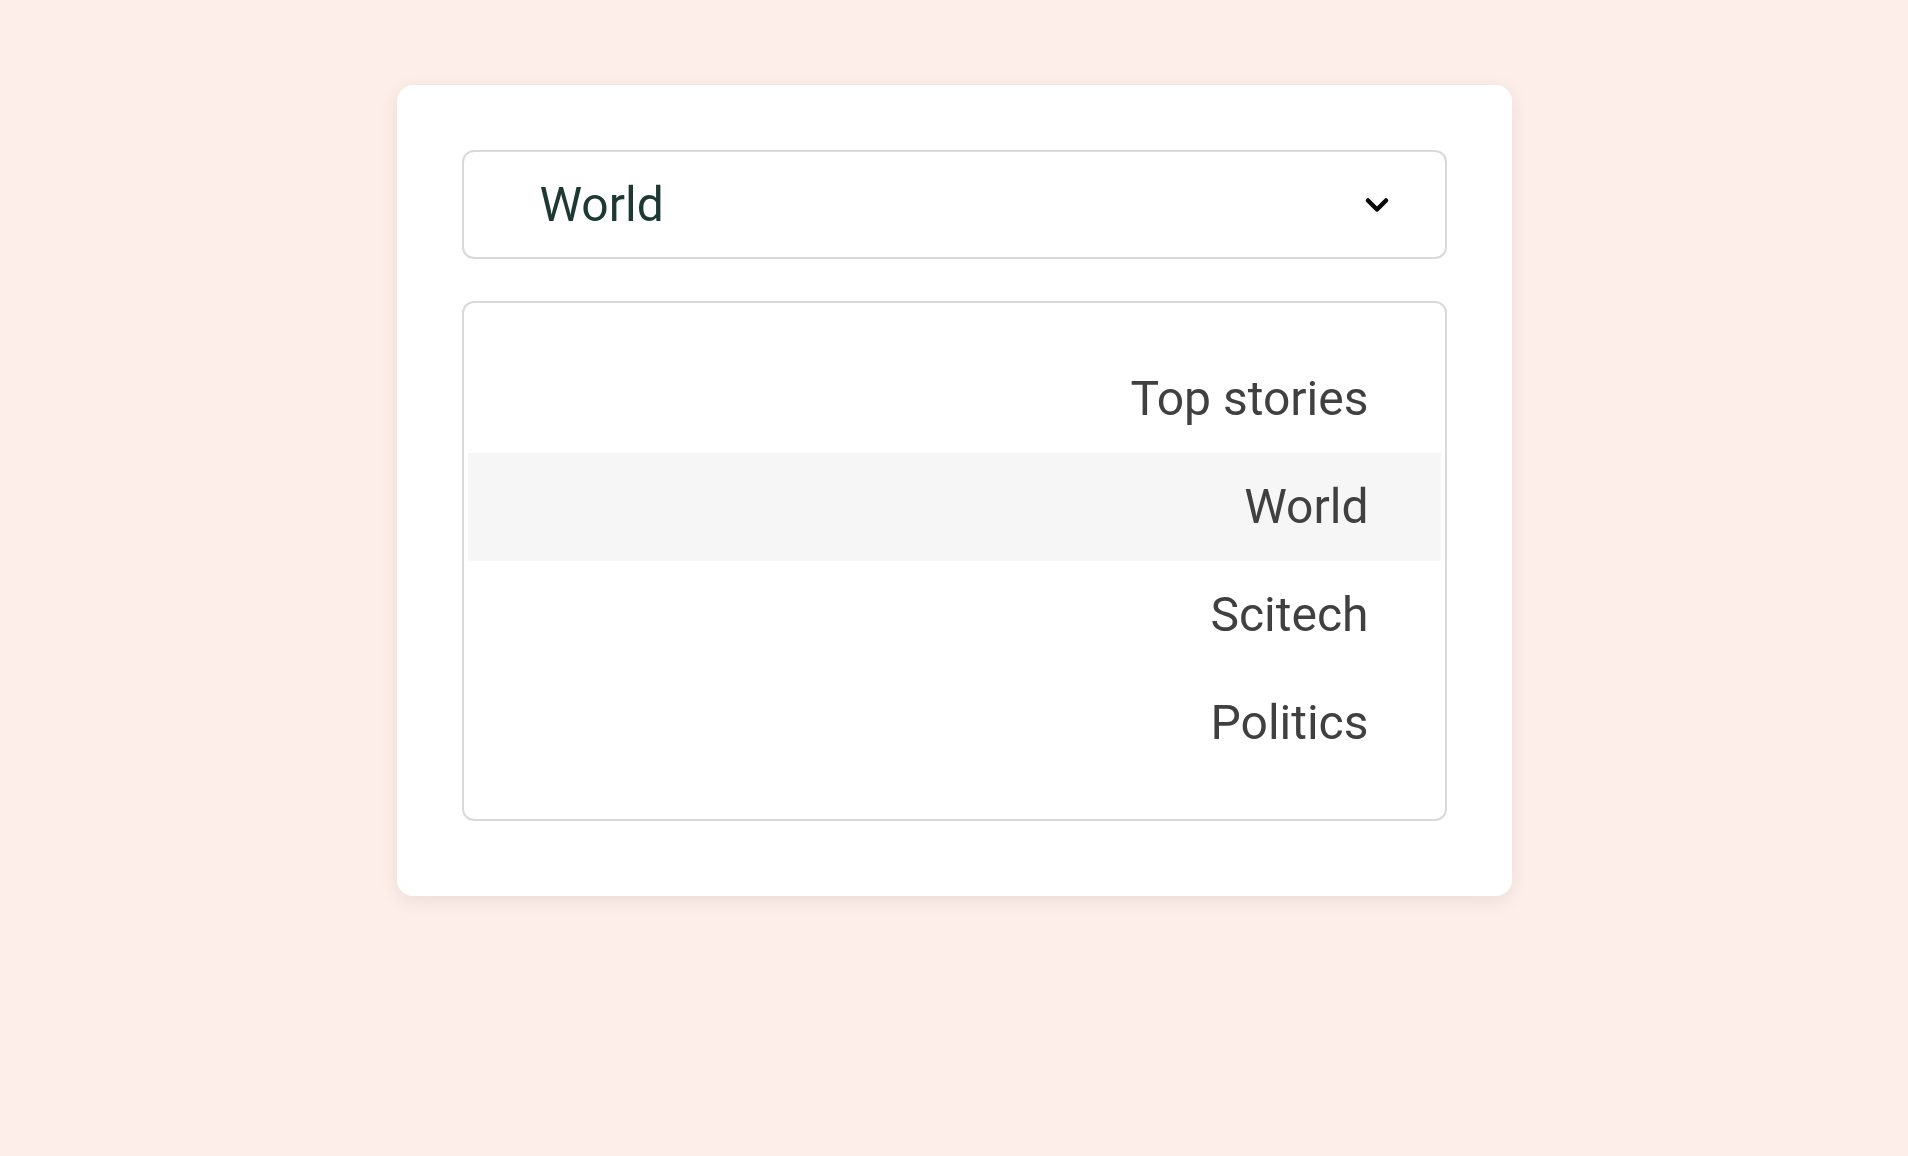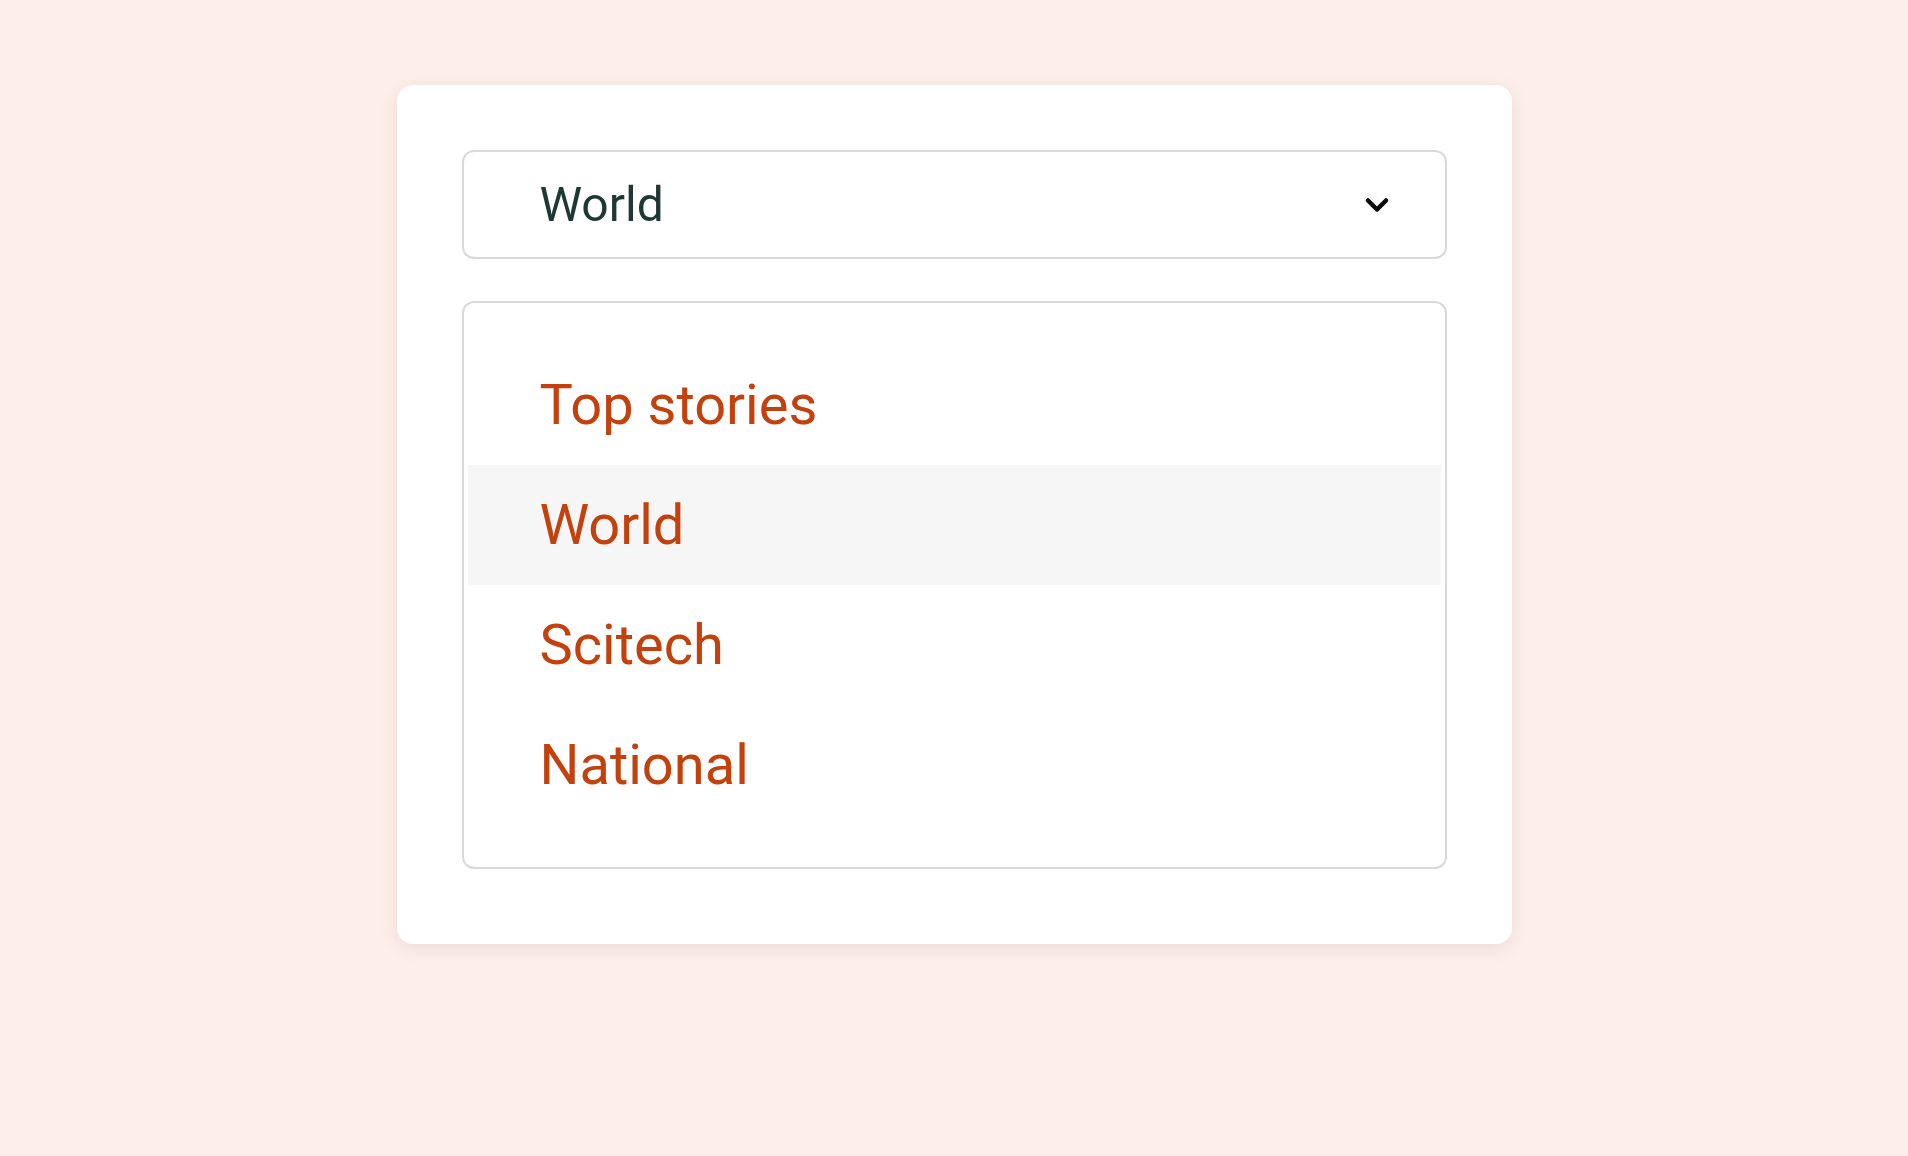--- a/index.html
+++ b/index.html
@@ -18,20 +18,21 @@
       justify-content: center;
       padding-top: 85px;
     }
     
     .card {
       background-color: #ffffff;
       border-radius: 16px;
       box-shadow: 0 4px 20px rgba(0, 0, 0, 0.08);
       width: 1115px;
       padding: 65px 65px 75px 65px;
+      text-align: right;
     }
     
     .select-trigger {
       width: 100%;
       background-color: #ffffff;
       border: 2px solid #d9d9d9;
       border-radius: 12px;
       padding: 24px 48px 24px 76px;
       display: flex;
       align-items: center;
@@ -62,22 +63,22 @@
     .listbox {
       width: 100%;
       background-color: #ffffff;
       border: 2px solid #d9d9d9;
       border-radius: 12px;
       padding: 42px 4px;
     }
     
     .option {
       padding: 18px 72px;
-      font-size: 56px;
-      color: #c2410c;
+      font-size: 48px;
+      color: #404040;
       font-weight: 400;
       cursor: pointer;
       line-height: 1.5;
     }
     
     .option.highlighted {
       background-color: #f6f6f6;
     }
   </style>
 </head>
@@ -91,16 +92,16 @@
       <svg viewBox="0 0 24 24" fill="none" stroke="#0a0a0a" stroke-width="3" stroke-linecap="round" stroke-linejoin="round">
         <polyline points="6 9 12 15 18 9"></polyline>
       </svg>
     </span>
   </div>
 
   <div class="listbox">
     <div class="option">Top stories</div>
     <div class="option highlighted">World</div>
     <div class="option">Scitech</div>
-    <div class="option">National</div>
+    <div class="option">Politics</div>
   </div>
 
 </div>
 
 </body></html>

